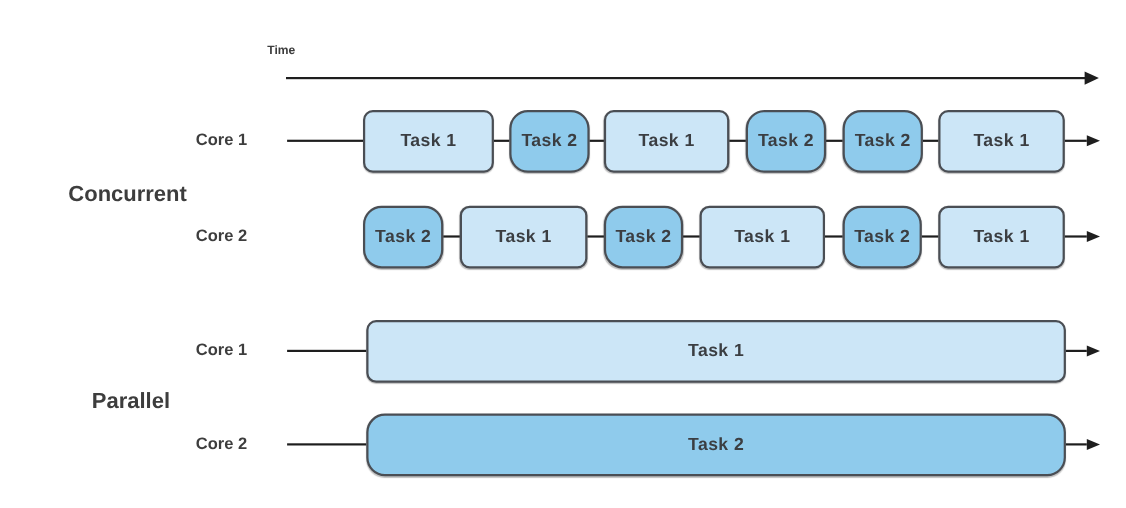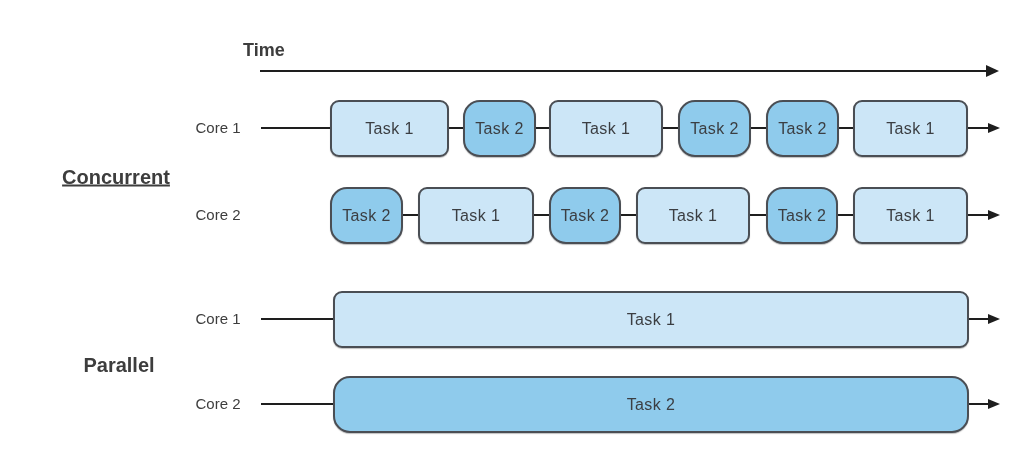--- a/index.html
+++ b/index.html
@@ -12,21 +12,21 @@
     width: 1024px;
     height: 462px;
     background: #ffffff;
     overflow: hidden;
     font-family: "Liberation Sans", sans-serif;
   }
   .time-label {
     position: absolute;
     left: 243px;
     top: 40px;
-    font-size: 18px;
+    font-size: 11px;
     font-weight: bold;
     color: var(--label-text, #3d3d3d);
     white-space: nowrap;
   }
   .time-line {
     position: absolute;
     left: 260px;
     top: 70px;
     width: 727px;
     height: 2px;
@@ -46,36 +46,36 @@
     position: absolute;
     transform: translate(-50%, -50%);
     font-size: 20px;
     font-weight: bold;
     color: var(--label-text, #3d3d3d);
     white-space: nowrap;
   }
   .core-label {
     position: absolute;
     width: 80px;
-    text-align: center;
+    text-align: left;
     font-size: 15px;
-    font-weight: normal;
+    font-weight: bold;
     color: var(--label-text, #3d3d3d);
     white-space: nowrap;
   }
   .task-box {
     position: absolute;
     box-sizing: border-box;
     border: 2px solid var(--box-border, #4a4e54);
     border-radius: 9px;
     display: flex;
     align-items: center;
     justify-content: center;
     font-size: 16px;
-    font-weight: normal;
+    font-weight: bold;
     letter-spacing: 0.4px;
     color: var(--box-text, #3b3e42);
     box-shadow: 0 1px 1px rgba(0,0,0,0.25);
     white-space: nowrap;
   }
   .task-box.task1 { background: var(--task1-fill, #cce6f7); }
   .task-box.task2 { background: var(--task2-fill, #8fcbec); border-radius: 17px; }
   .hline {
     position: absolute;
     height: 2px;
@@ -91,21 +91,21 @@
   }
 </style>
 </head>
 <body>
 
 <div class="canvas" style="--task1-fill: #cce6f7; --task2-fill: #8fcbec; --box-border: #4a4e54; --box-text: #3b3e42; --label-text: #3d3d3d; --line: #1e1e1e;">
   <div class="time-label">Time</div>
   <div class="time-line"></div>
   <div class="time-arrowhead"></div>
 
-  <div class="section-label" style="left:116px; top:177px;text-decoration:underline;">Concurrent</div>
+  <div class="section-label" style="left:116px; top:177px;">Concurrent</div>
   <div class="section-label" style="left:119px; top:365px;text-align:right;">Parallel</div>
 
   <div id="rows">
       <div class="core-label" style="left: 178px; top: 119px;">Core 1</div>
       <div class="hline" style="left: 261px; top: 127px; width: 69px;"></div>
       <div class="task-box task1" style="left: 330px; top: 100px; width: 119px; height: 57px;">Task 1</div>
       <div class="task-box task2" style="left: 463px; top: 100px; width: 73px; height: 57px;">Task 2</div>
       <div class="hline" style="left: 449px; top: 127px; width: 14px;"></div>
       <div class="task-box task1" style="left: 549px; top: 100px; width: 114px; height: 57px;">Task 1</div>
       <div class="hline" style="left: 536px; top: 127px; width: 13px;"></div>

